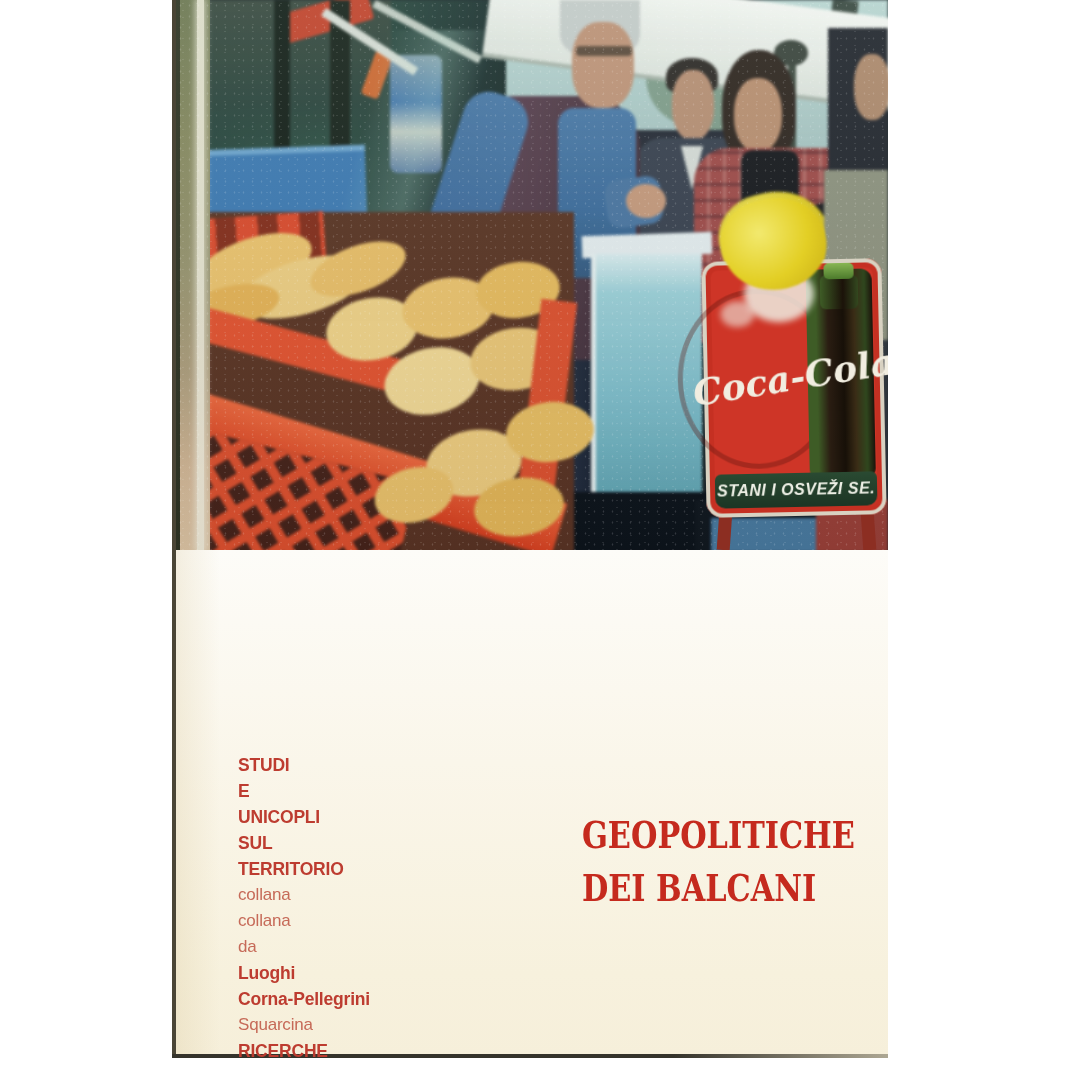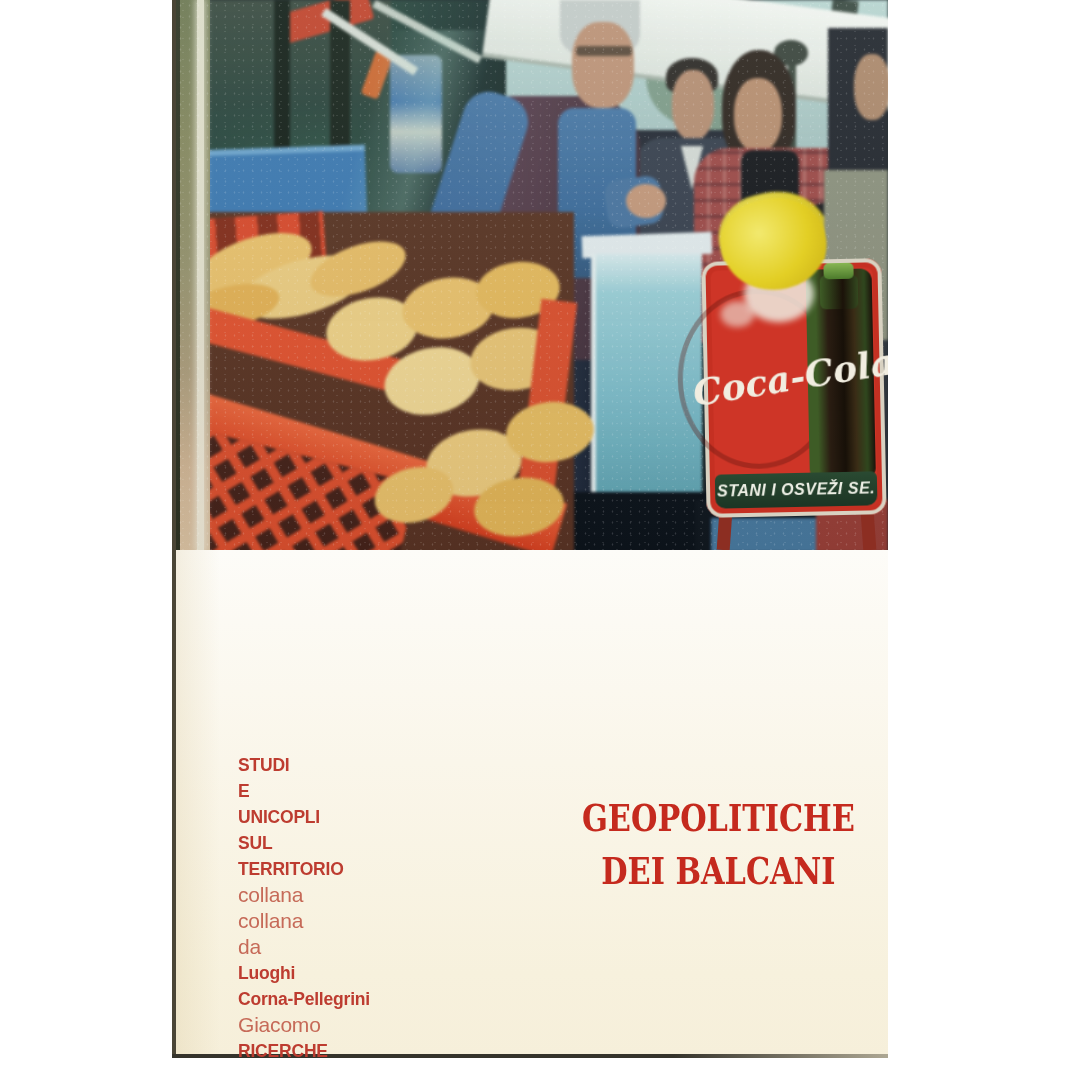--- a/index.html
+++ b/index.html
@@ -57,25 +57,25 @@
      display:flex;align-items:center;justify-content:center;white-space:nowrap;}
   .sign-leg{position:absolute;width:13px;height:38px;background:#8c2e22;z-index:2;}
   .bag-front{position:absolute;left:546px;top:198px;width:104px;height:92px;z-index:4;
      background:radial-gradient(circle at 38% 35%,#f2e96e,#e3cf25 55%,#c8ad14);
      border-radius:42% 50% 46% 52%;transform:rotate(-12deg);filter:blur(1.2px);}
 
   
   .series-block{position:absolute;left:62px;top:752px;line-height:26px;z-index:6;}
   .sl{display:block;white-space:nowrap;}
   .sl-bold{font-weight:bold;font-size:17.5px;color:#bd3c30;letter-spacing:-.2px;}
-  .sl-light{font-weight:normal;font-size:21px;color:#c66a58;letter-spacing:-.2px;}
+  .sl-light{font-weight:normal;font-size:17px;color:#c66a58;letter-spacing:-.2px;}
 
   .authors{position:absolute;right:33px;top:729px;font-size:21px;color:#45413d;
      letter-spacing:-.2px;white-space:nowrap;z-index:6;}
-  .title-block{position:absolute;right:33px;top:792px;text-align:center;z-index:6;}
+  .title-block{position:absolute;right:33px;top:809px;text-align:left;z-index:6;}
   .title-line{display:block;font-family:"DejaVu Serif",serif;font-weight:bold;
      font-size:37px;line-height:53px;color:#c52a1e;white-space:nowrap;
      transform:scaleX(.82);transform-origin:100% 50%;letter-spacing:0;}
   .subtitle{position:absolute;right:33px;top:897px;font-size:30px;color:#45413d;
      letter-spacing:-.3px;white-space:nowrap;z-index:6;}
 </style>
 </head>
 <body>
 
 <div class="page">
@@ -234,21 +234,21 @@
       <span class="sl sl-bold">STUDI</span>
       <span class="sl sl-bold">E</span>
       <span class="sl sl-bold">UNICOPLI</span>
       <span class="sl sl-bold">SUL</span>
       <span class="sl sl-bold">TERRITORIO</span>
       <span class="sl sl-light">collana</span>
       <span class="sl sl-light">collana</span>
       <span class="sl sl-light">da</span>
       <span class="sl sl-bold">Luoghi</span>
       <span class="sl sl-bold">Corna-Pellegrini</span>
-      <span class="sl sl-light">Giacomo</span>
+      <span class="sl sl-light">Squarcina</span>
       <span class="sl sl-bold">RICERCHE</span>
       <span class="sl sl-light">Elena</span>
     </div>
 
 
     <div class="title-block">
       <span class="title-line">GEOPOLITICHE</span>
       <span class="title-line">DEI BALCANI</span>
     </div>
 

